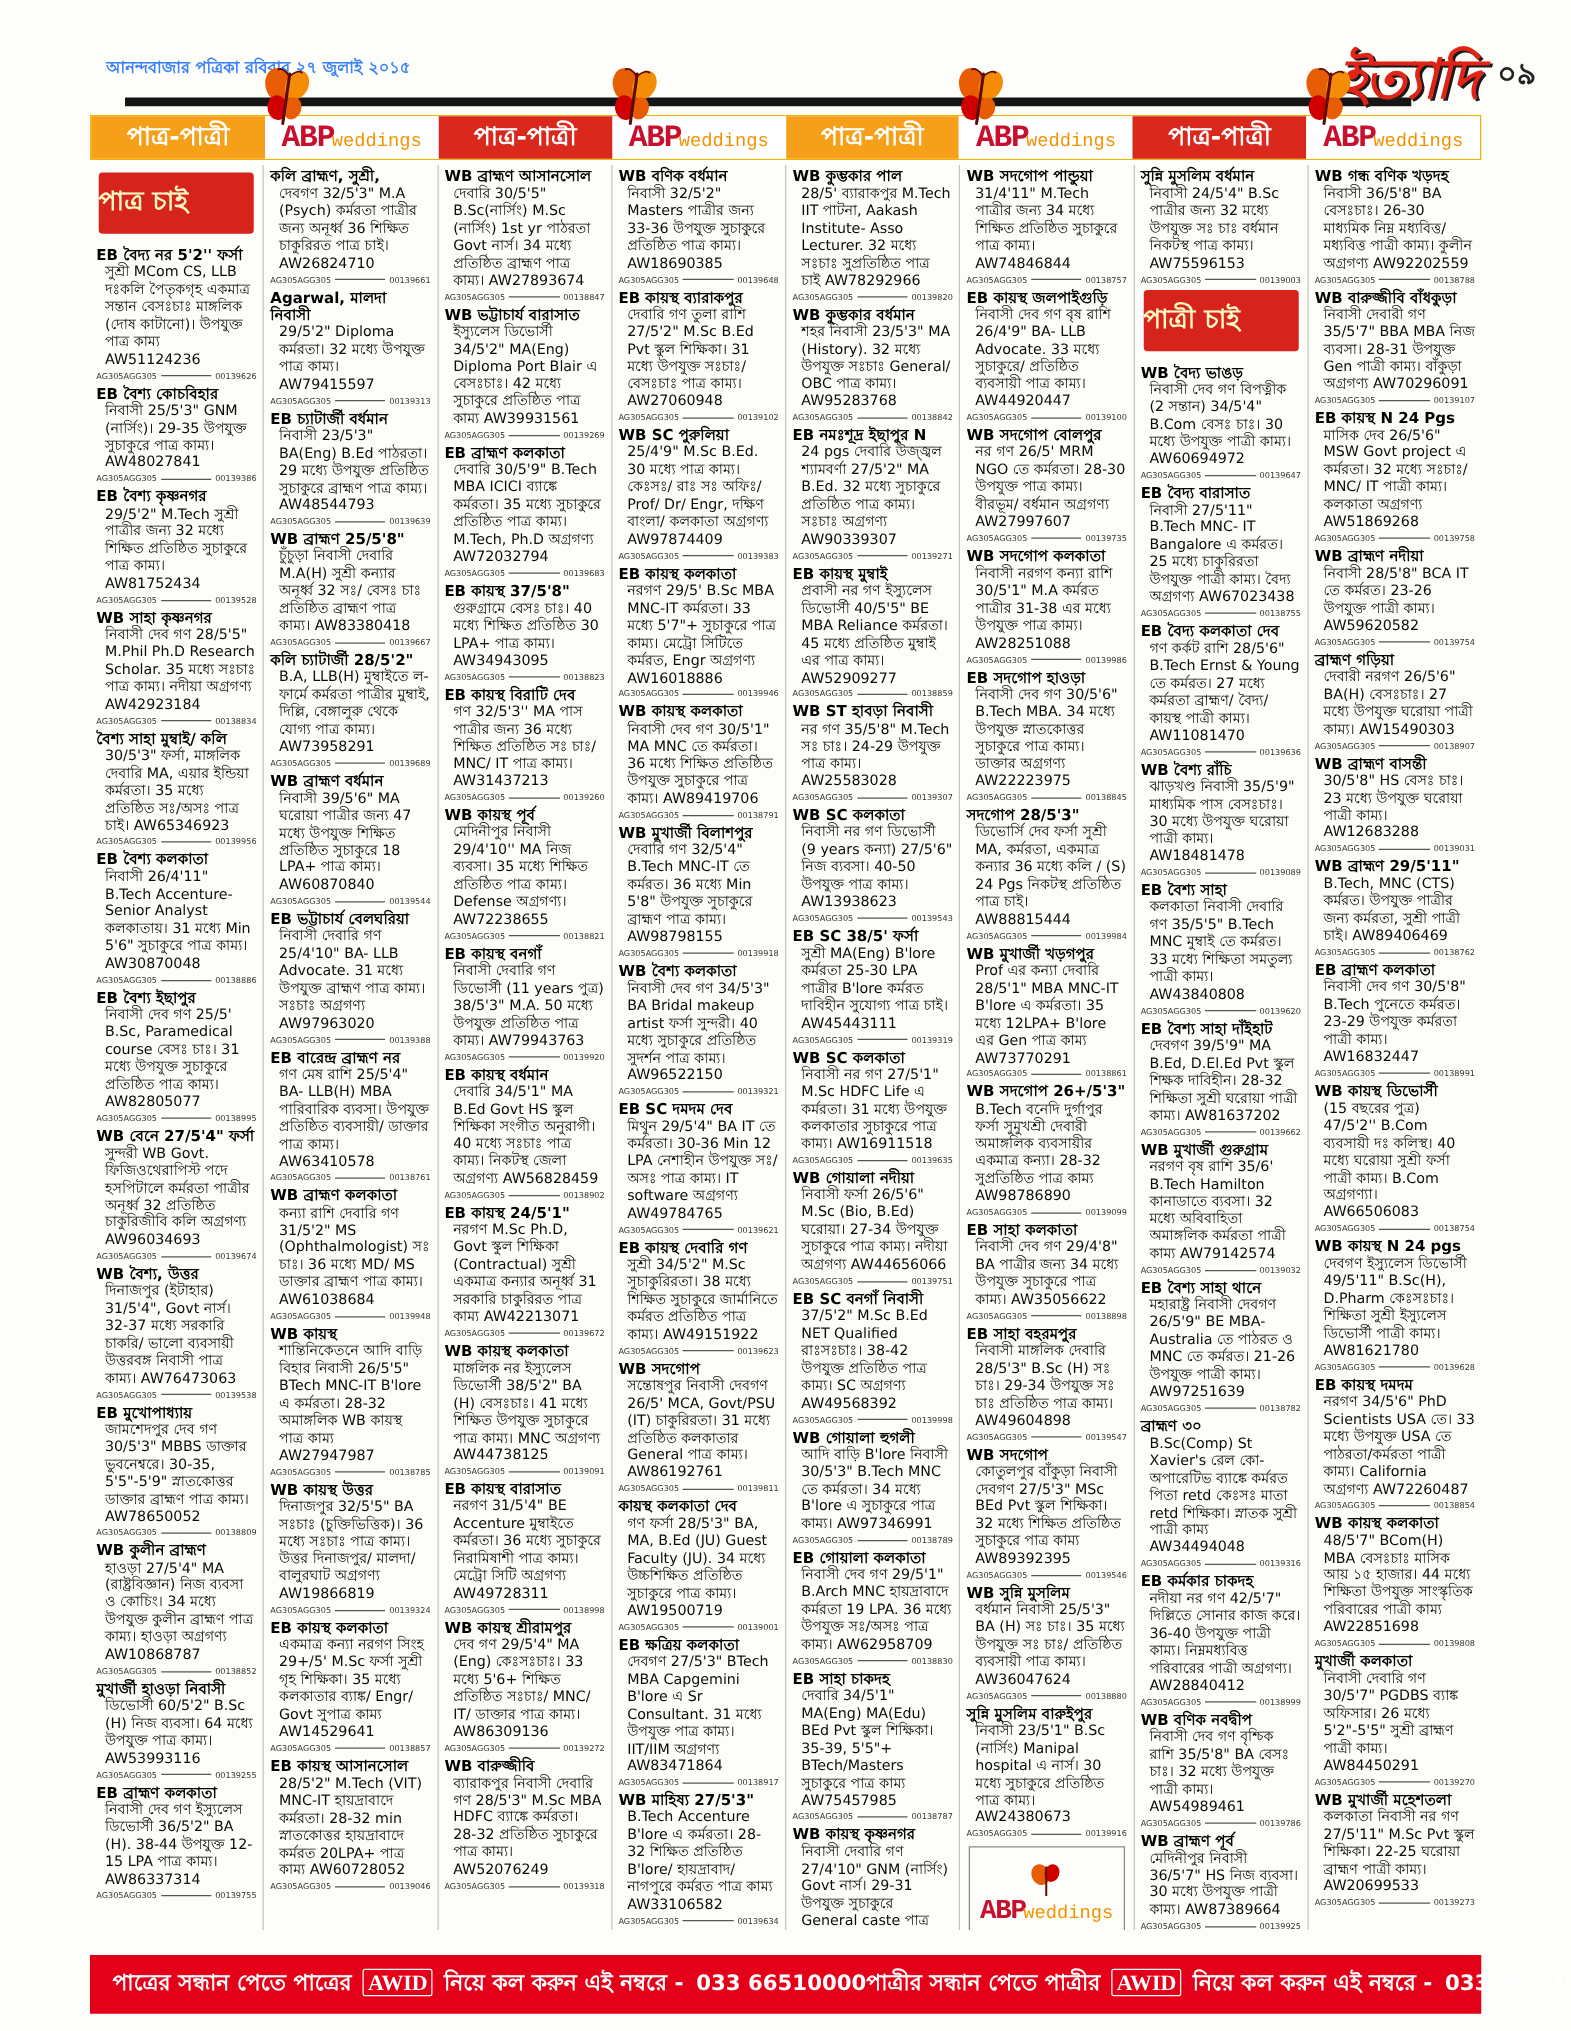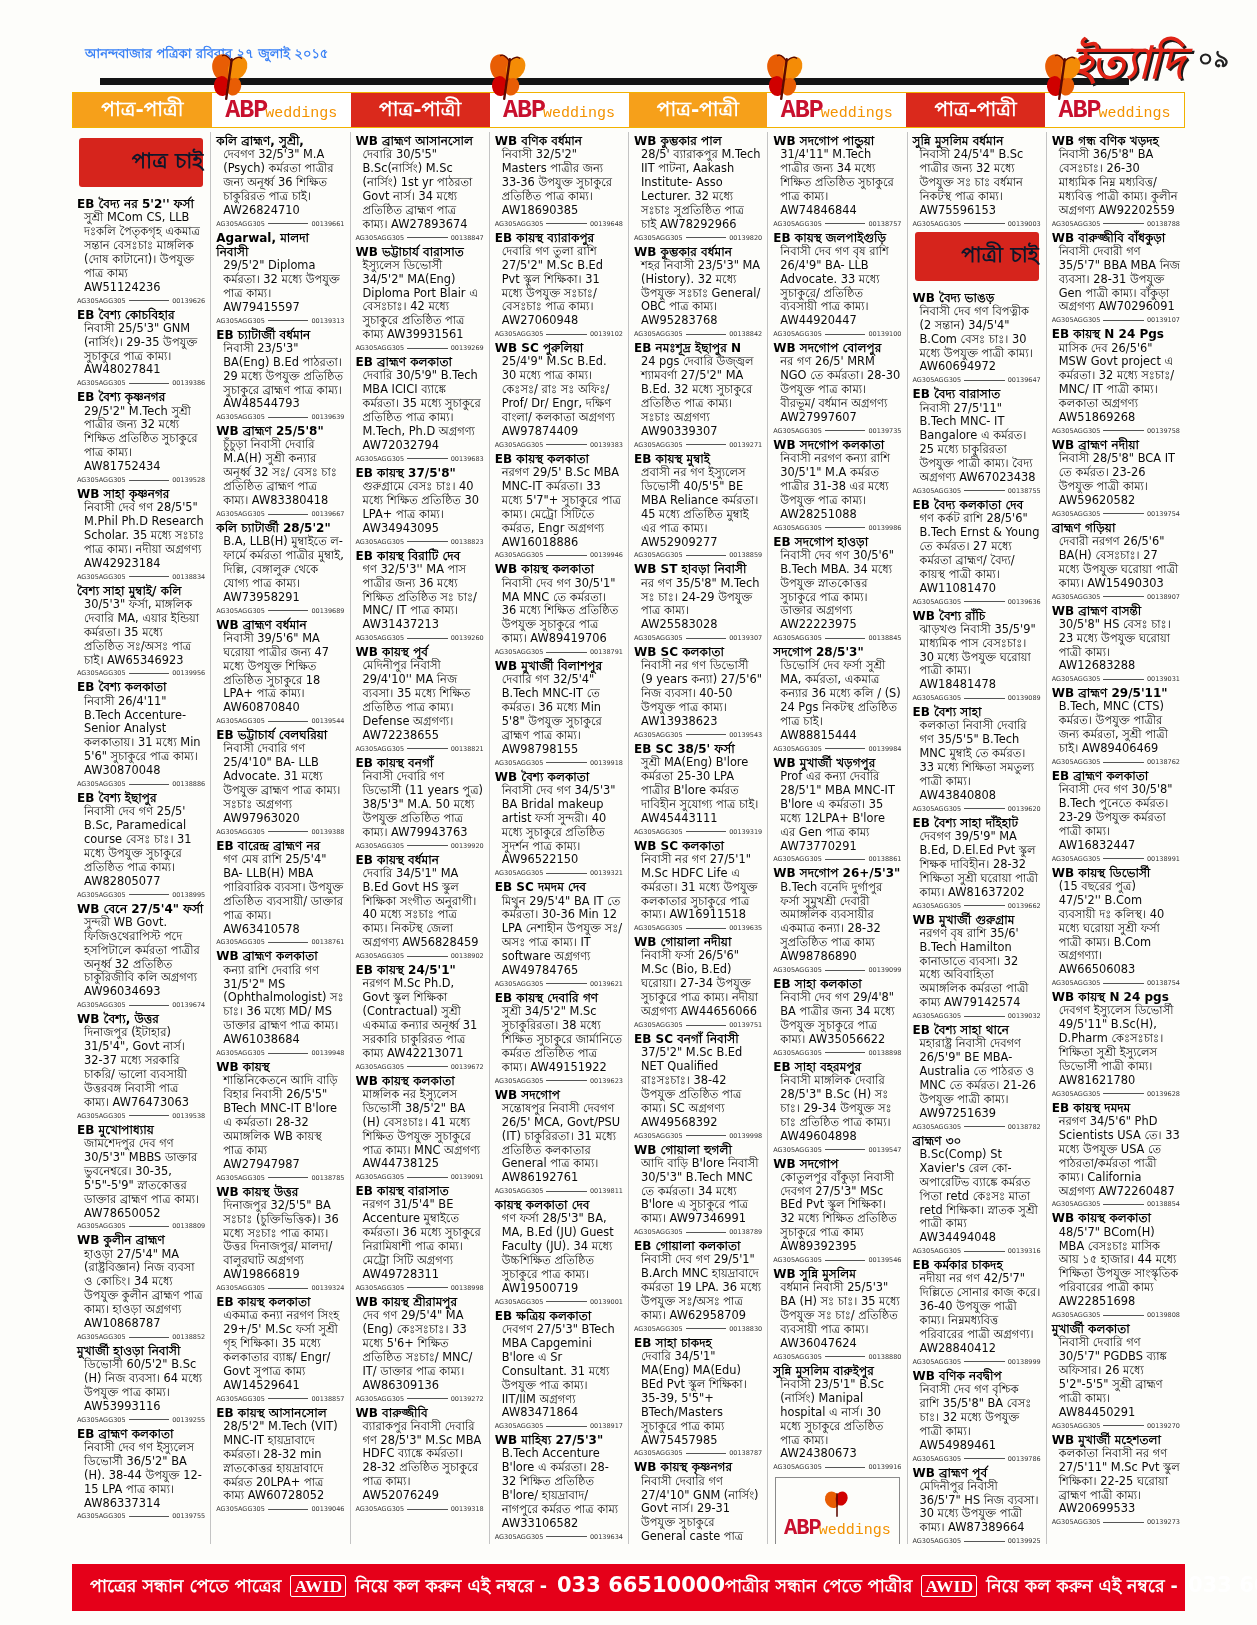--- a/index.html
+++ b/index.html
@@ -18,36 +18,36 @@
   .abp-cell { background:#fff; }
   .abp-logo { font-family:Liberation Mono, monospace; }
   .abp-logo .abp { color:#c8102e; font-weight:bold; font-size:25px; letter-spacing:-1px; }
   .abp-logo .wed { color:#f39200; font-size:15px; margin-left:-2px; }
   .butterfly { position:absolute; left:-6px; top:-40px; width:46px; height:52px; z-index:5; pointer-events:none; }
 
   .main { display:flex; margin:4px 72px 0 72px; height:1412px; overflow:hidden; }
   .col { flex:1; padding:2px 5px 0 5px; overflow:hidden; }
   .col + .col { border-left:1px solid #c4c4c4; }
 
-  .section-header { background:#d6241c; color:#0f172a; text-align:right; font-size:21px; font-weight:bold; padding:7px 0; margin:4px 2px 10px 2px; border-radius:3px; }
+  .section-header { background:#d6241c; color:#fef9c3; text-align:left; font-size:21px; font-weight:bold; padding:7px 0; margin:4px 2px 10px 2px; border-radius:3px; }
   .ad { margin-bottom:1px; }
   .ad-title { font-weight:bold; font-size:12px; line-height:1.18; color:#000; }
   .ad-body { font-size:11.4px; line-height:1.22; padding-left:7px; color:#0a0a0a; }
   .ad-foot { display:flex; align-items:center; margin:2px 0 3px 0; }
   .ad-foot .code { font-size:6.5px; color:#333; white-space:nowrap; }
   .ad-foot .rule { flex:1; border-bottom:1px solid #555; margin:0 3px; height:1px; }
   .ad-foot .ref { font-size:6.5px; color:#333; white-space:nowrap; }
 
   .contact-box { border:1px solid #8a8a8a; margin:6px 2px; padding:10px 6px 12px 6px; text-align:center; }
   .contact-box .abp-logo .abp { font-size:22px; }
   .contact-box .bf { width:34px; height:34px; margin:0 auto -6px auto; display:block; }
 
   .footer-bar { position:absolute; left:72px; right:72px; bottom:14px; background:#e50019; color:#fff; display:flex; align-items:center; justify-content:space-between; padding:9px 18px; font-weight:bold; font-size:17.5px; }
   .footer-seg { white-space:nowrap; }
-  .footer-seg .phone { font-size:21px; margin-left:4px;margin-top:44px; }
+  .footer-seg .phone { font-size:17px; margin-left:4px;margin-top:44px; }
   .footer-seg .awid { padding:0 3px; border:1px solid #fff; border-radius:2px; margin:0 3px;font-family:Liberation Serif, serif; }
 </style>
 </head>
 <body>
 
 <div class="masthead">
   <div class="masthead-line">আনন্দবাজার পত্রিকা রবিবার ২৭ জুলাই ২০১৫</div>
   <div class="black-rule"></div>
   <div class="etc-logo">ইত্যাদি</div>
   <div class="page-num">০৯</div>

